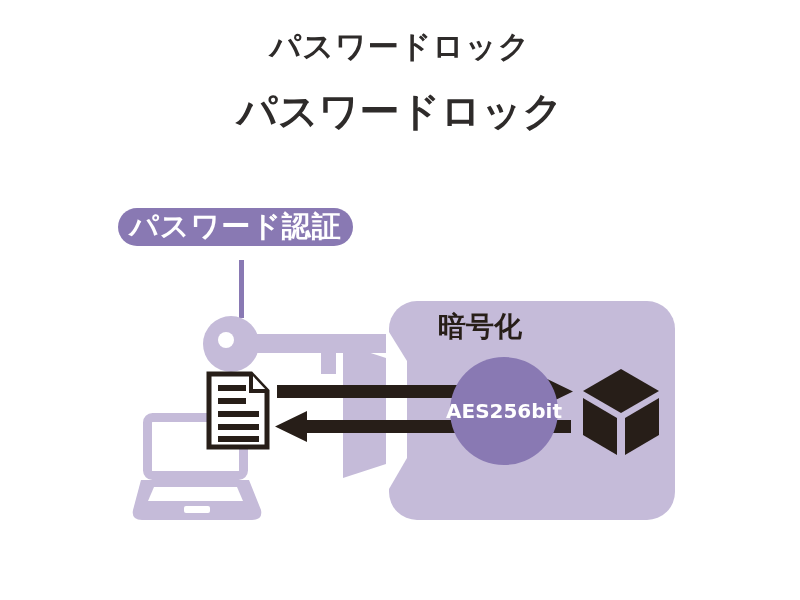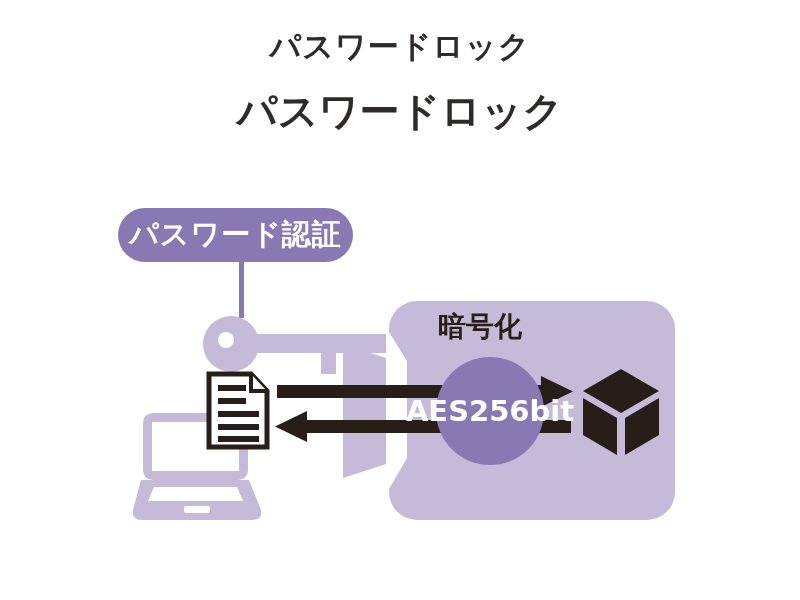--- a/index.html
+++ b/index.html
@@ -40,21 +40,21 @@
   .svg-layer {
     position: absolute;
     left: 0; top: 0;
     width: 800px; height: 600px;
     pointer-events: none;
   }
 
   .auth-badge {
     position: absolute;
     left: 118px; top: 208px;
-    width: 235px; height: 54px;
+    width: 235px; height: 38px;
     background: var(--purple-medium);
     border-radius: 27px;
     color: #ffffff;
     font-size: 29px;
     font-weight: bold;
     letter-spacing: 1px;
     display: flex;
     align-items: center;
     justify-content: center;
   }
@@ -66,26 +66,26 @@
     text-align: center;
     font-size: 28px;
     font-weight: bold;
     color: var(--shape-black);
   }
   .panel-label.encrypt { top: 308px; }
   .panel-label.decrypt { top: 464px; }
 
   .aes-badge {
     position: absolute;
-    left: 436px; top: 357px;
+    left: 450px; top: 357px;
     width: 108px; height: 108px;
     border-radius: 50%;
     background: var(--purple-medium);
     color: #ffffff;
-    font-size: 29px;
+    font-size: 20px;
     font-weight: bold;
     display: flex;
     align-items: center;
     justify-content: center;
   }
 
   .fill-lp { fill: var(--purple-light); }
   .fill-mp { fill: var(--purple-medium); }
   .fill-bk { fill: var(--shape-black); }
   .fill-wh { fill: var(--background); }

